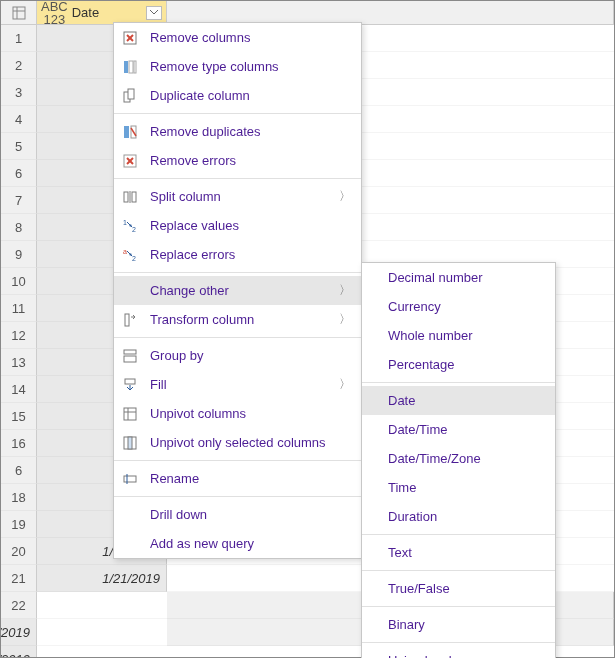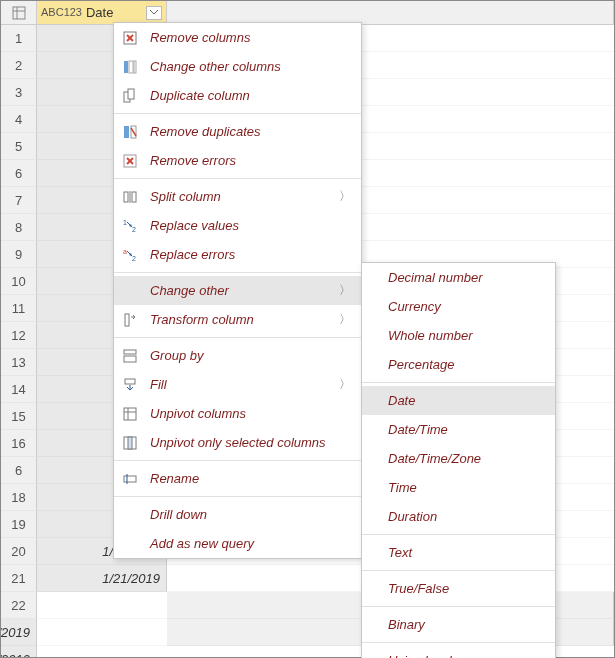--- a/index.html
+++ b/index.html
@@ -56,25 +56,25 @@
   font-size: 13px;
   font-style: italic;
   color: #333;
 }
 .cell-blank {
   background: #fff;
   border-bottom: 1px solid #f4f4f4;
   height: 27px;
 }
 .type-icon {
-  font-size: 11px;
+  font-size: 13px;
   color: #555;
   line-height: 1;
   display: flex;
-  flex-direction: row;
+  flex-direction: column;
   align-items: center;
 }
 .menu {
   position: absolute;
   background: #fff;
   border: 1px solid #c7c7c7;
   box-shadow: 2px 2px 6px rgba(0,0,0,0.15);
   z-index: 10;
 }
 .menu-main {
@@ -102,21 +102,21 @@
   margin: 3px 0;
 }
 .mi-icon {
   width: 20px;
   height: 20px;
   display: flex;
   align-items: center;
   justify-content: center;
   flex-shrink: 0;
 }
-.mi-label { flex: 1; color: #7f1d1d; font-style: italic; }
+.mi-label { flex: 1; color: #4c1d95; }
 .mi-arrow { color: #666; font-size: 12px; }
 .menu-sub .menu-item { padding-left: 26px; height: 29px; }
 svg { display: block; }
 .drop-btn {
   width: 16px; height: 14px;
   border: 1px solid #bbb;
   background: #fdfdfd;
   margin-left: auto;
   display: flex; align-items:center; justify-content:center;
 }
@@ -230,21 +230,21 @@
     <span class="mi-label">Remove columns</span>
   </div>
   <div class="menu-item">
     <span class="mi-icon">
         <svg width="16" height="16">
           <rect x="2" y="2" width="4" height="12" fill="#6aa2d8"></rect>
           <rect x="7" y="2" width="4" height="12" fill="none" stroke="#aaa"></rect>
           <rect x="12" y="2" width="2" height="12" fill="none" stroke="#aaa"></rect>
         </svg>
       </span>
-    <span class="mi-label">Change other columns</span>
+    <span class="mi-label">Remove type columns</span>
   </div>
   <div class="menu-item">
     <span class="mi-icon">
         <svg width="16" height="16">
           <rect x="2" y="4" width="6" height="10" fill="none" stroke="#7a7a7a"></rect>
           <rect x="6" y="1" width="6" height="10" fill="#fff" stroke="#7a7a7a"></rect>
         </svg>
       </span>
     <span class="mi-label">Duplicate column</span>
   </div>

